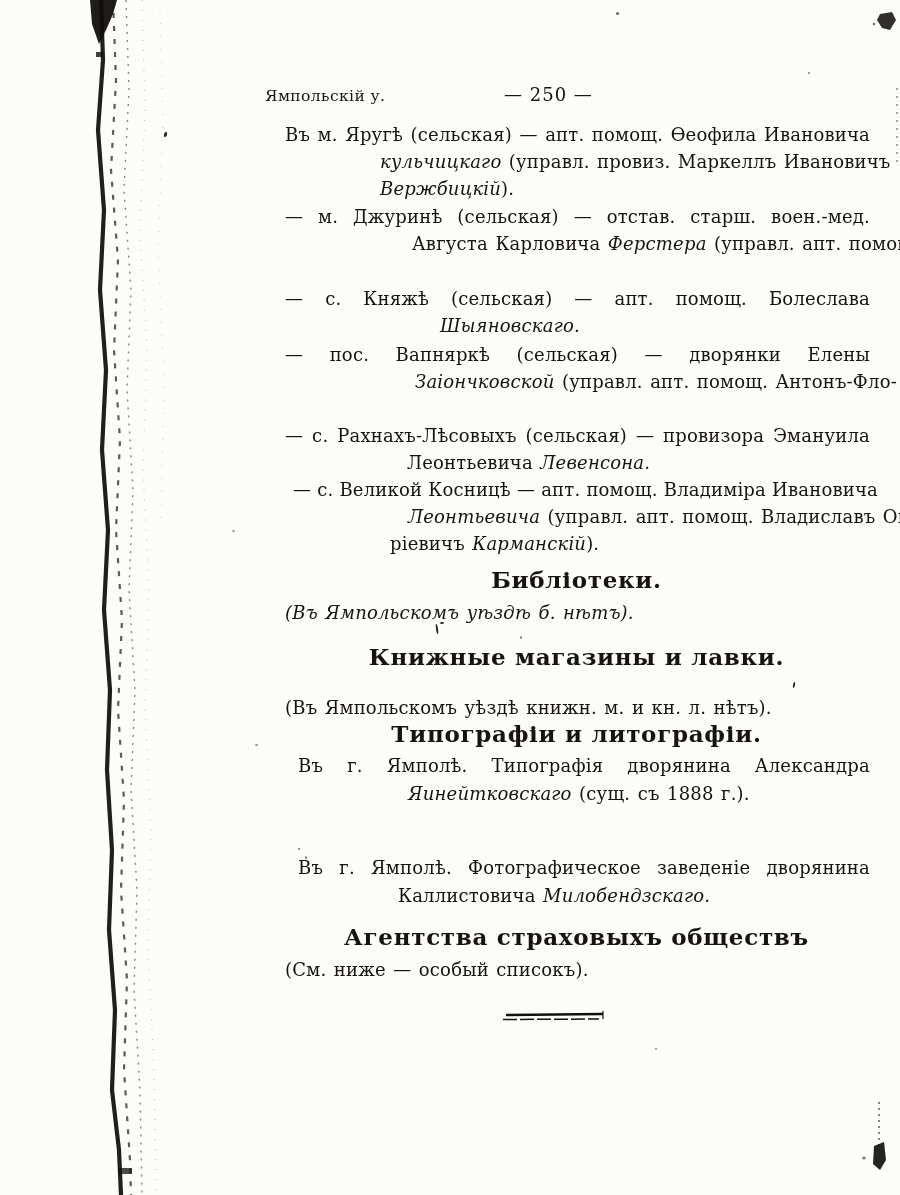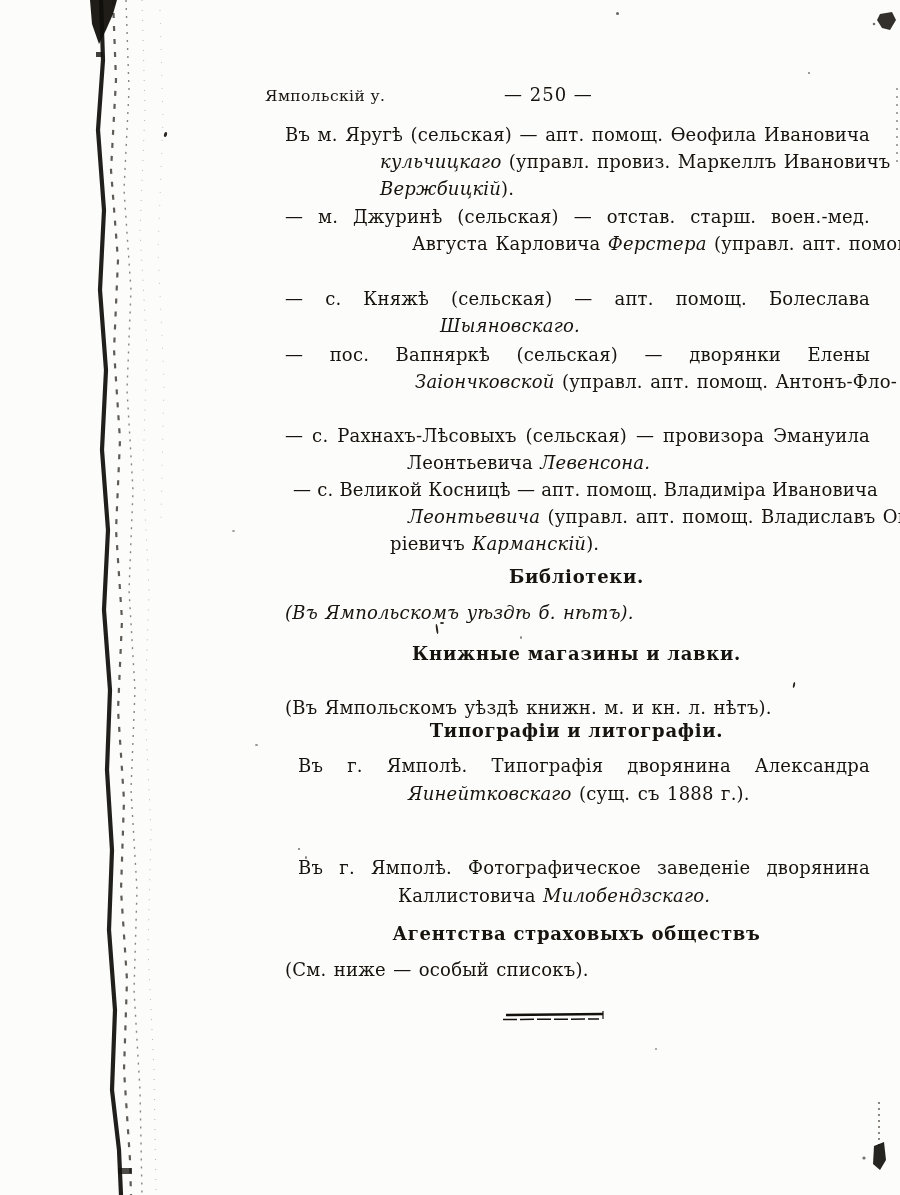--- a/index.html
+++ b/index.html
@@ -14,21 +14,21 @@
     position:absolute;font-size:18px;line-height:23px;white-space:pre;
     letter-spacing:.2px;word-spacing:1.5px;height:25px;overflow:visible;
   }
   .line.j{
     white-space:normal;text-align:justify;text-align-last:justify;
     height:25px;overflow:hidden;word-spacing:normal;
   }
   .it{font-style:italic;}
   .heading{
     position:absolute;left:285px;width:583px;text-align:center;
-    font-weight:bold;font-size:18px;letter-spacing:.7px;white-space:nowrap;
+    font-weight:bold;font-size:23px;letter-spacing:.7px;white-space:nowrap;
   }
   .runhead{position:absolute;font-size:15.5px;letter-spacing:.4px;white-space:nowrap;}
   .pagenum{position:absolute;font-size:18px;letter-spacing:1px;white-space:nowrap;}
   .speck{position:absolute;background:#2a251e;border-radius:50%;}
   svg{position:absolute;display:block;}
 </style>
 </head>
 <body>
 
 <div class="runhead" style="left:265px;top:87px;">Ямпольскій у.</div>

